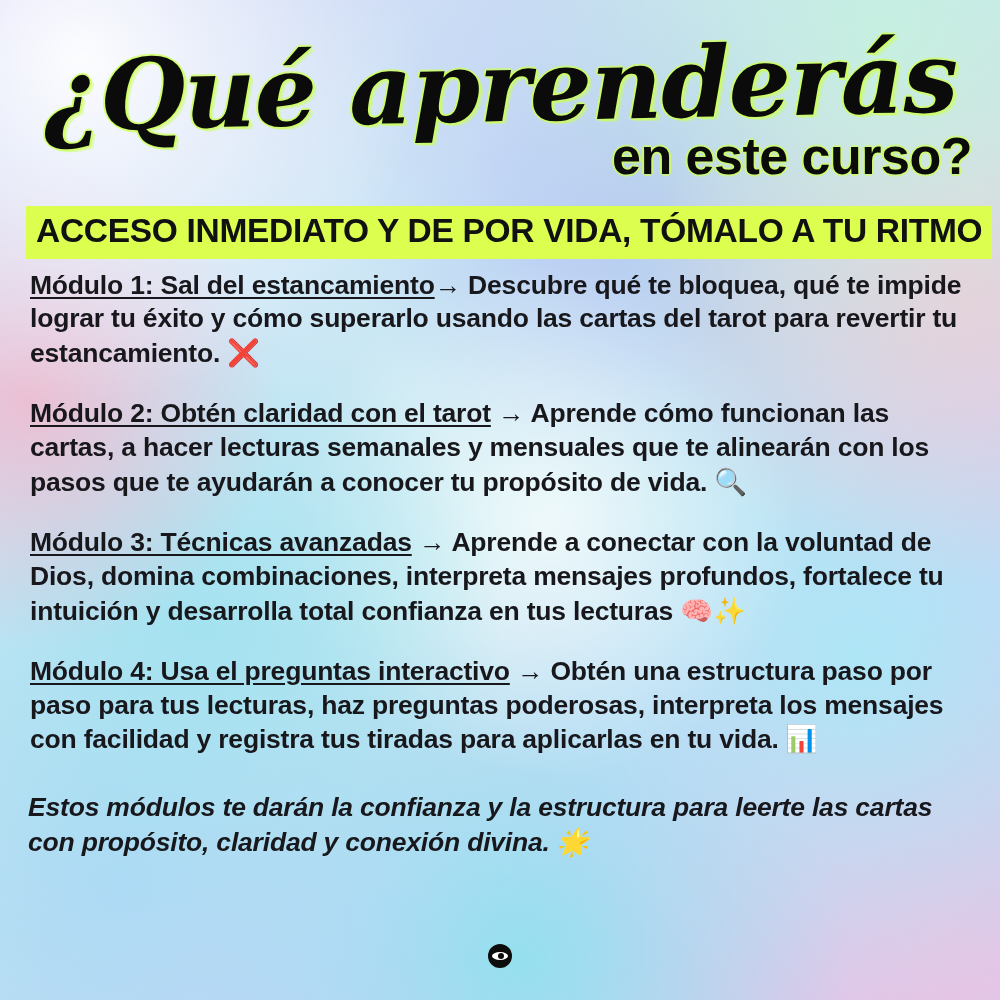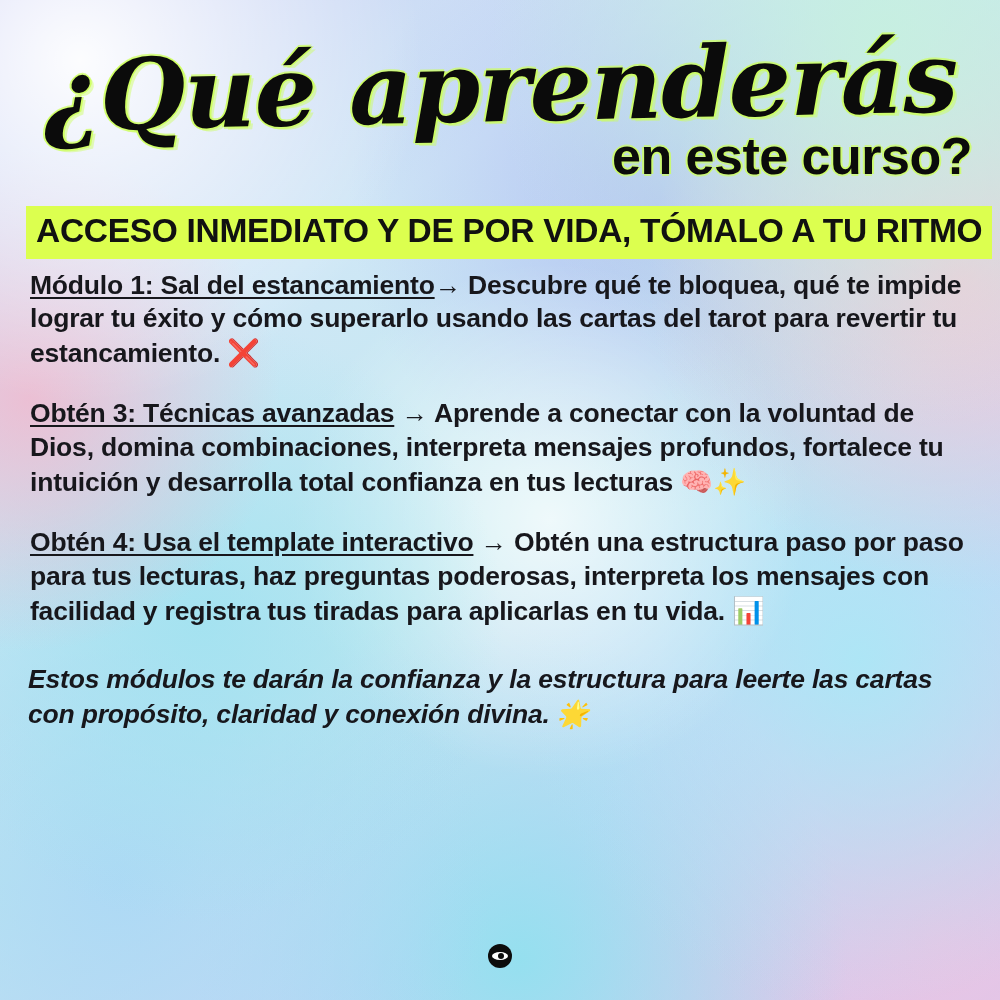--- a/index.html
+++ b/index.html
@@ -185,27 +185,30 @@
     <div class="banner">
       <span class="banner-text">ACCESO INMEDIATO Y DE POR VIDA, TÓMALO A TU RITMO</span>
     </div>
 
     <div class="modules">
 
       <div class="module">
         <span class="module-title">Módulo 1: Sal del estancamiento</span><span class="arrow">→</span><span> Descubre qué te bloquea, qué te impide lograr tu éxito y cómo superarlo usando las cartas del tarot para revertir tu estancamiento. </span><span class="emoji">❌</span>
       </div>
 
-
-      <div class="module">
-        <span class="module-title">Obtén 3: Técnicas avanzadas</span> <span class="arrow">→</span><span> Aprende a conectar con la voluntad de Dios, domina combinaciones, interpreta mensajes profundos, fortalece tu intuición y desarrolla total confianza en tus lecturas </span><span class="emoji">🧠✨</span>
-      </div>
-
-      <div class="module">
-        <span class="module-title">Obtén 4: Usa el template interactivo</span> <span class="arrow">→</span><span> Obtén una estructura paso por paso para tus lecturas, haz preguntas poderosas, interpreta los mensajes con facilidad y registra tus tiradas para aplicarlas en tu vida. </span><span class="emoji">📊</span>
+      <div class="module">
+        <span class="module-title">Módulo 2: Obtén claridad con el tarot</span> <span class="arrow">→</span><span> Aprende cómo funcionan las cartas, a hacer lecturas semanales y mensuales que te alinearán con los pasos que te ayudarán a conocer tu propósito de vida. </span><span class="emoji">🔍</span>
+      </div>
+
+      <div class="module">
+        <span class="module-title">Módulo 3: Técnicas avanzadas</span> <span class="arrow">→</span><span> Aprende a conectar con la voluntad de Dios, domina combinaciones, interpreta mensajes profundos, fortalece tu intuición y desarrolla total confianza en tus lecturas </span><span class="emoji">🧠✨</span>
+      </div>
+
+      <div class="module">
+        <span class="module-title">Módulo 4: Usa el preguntas interactivo</span> <span class="arrow">→</span><span> Obtén una estructura paso por paso para tus lecturas, haz preguntas poderosas, interpreta los mensajes con facilidad y registra tus tiradas para aplicarlas en tu vida. </span><span class="emoji">📊</span>
       </div>
 
     </div>
 
     <div class="closing">
       <span>Estos módulos te darán la confianza y la estructura para leerte las cartas con propósito, claridad y conexión divina. </span><span class="emoji">🌟</span>
     </div>
 
   </div>
 

